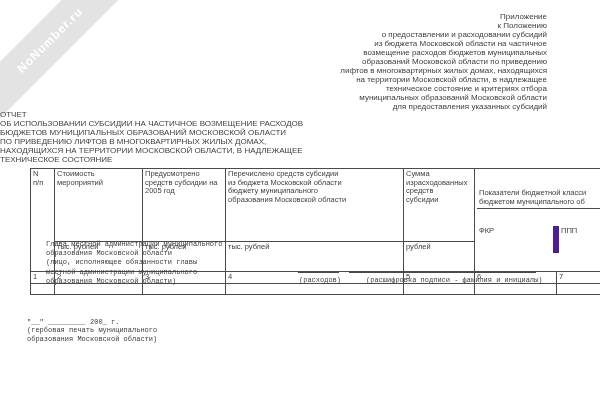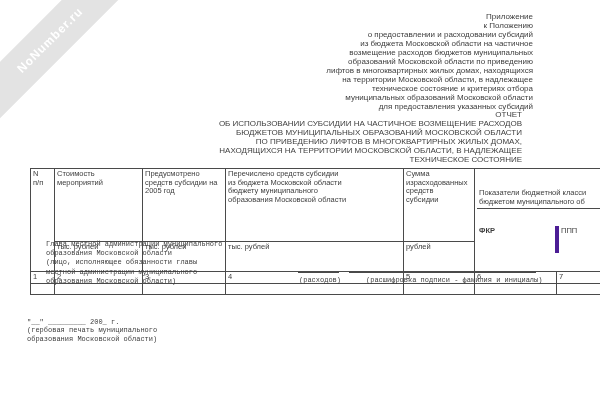--- a/index.html
+++ b/index.html
@@ -8,39 +8,39 @@
   .page{position:absolute;left:0;top:0;width:600px;height:420px;overflow:hidden;}
 
   
   .watermark{position:absolute;left:-60px;top:20px;width:220px;height:40px;
              background:#e3e3e3;transform:rotate(-45deg);
              display:flex;align-items:center;justify-content:center;z-index:0;}
   .watermark span{color:#ffffff;font-size:12px;font-weight:bold;letter-spacing:1px;}
 
   .pre{white-space:pre-line;}
 
-  .appendix{position:absolute;left:236px;top:12px;width:297px;text-align:right;
+  .appendix{position:absolute;left:250px;top:12px;width:297px;text-align:right;
             font-size:8px;line-height:9px;}
-  .doc-title{position:absolute;left:0;top:110px;width:522px;text-align:right;
+  .doc-title{position:absolute;left:0;top:110px;width:522px;text-align:left;
              font-size:8px;line-height:9px;}
 
   
   .table-clip{position:absolute;left:30px;top:168px;width:570px;overflow:hidden;}
   table.report{border-collapse:collapse;table-layout:fixed;width:626px;}
   table.report td{border:1px solid #4a4a4a;vertical-align:top;padding:1px 2px;
                   font-size:7.5px;line-height:8.5px;white-space:pre;overflow:hidden;}
   tr.row-titles td{height:34px;}
   tr.row-units td{height:12px;}
   tr.row-nums td{height:9px;}
   tr.row-empty td{height:8px;}
   td.group-cell{padding:0;}
   .group-title{height:19px;border-bottom:1px solid #4a4a4a;padding:1px 2px;
                white-space:pre;line-height:9px;}
   .group-sub{display:flex;height:27px;}
-  .sub-fkr{width:82px;box-sizing:border-box;border-right:4px solid #4c1d95;padding:1px 2px;font-weight:bold;}
+  .sub-fkr{width:82px;box-sizing:border-box;border-right:6px solid #4c1d95;padding:1px 2px;}
   .sub-ppp{flex:1;padding:1px 2px;}
 
   
   .mono{font-family:"Liberation Mono","DejaVu Sans Mono",monospace;}
   .signatory{position:absolute;left:27px;top:240px;font-size:7px;line-height:9.2px;margin-left:19px;}
   .sig-line{position:absolute;top:272px;border-top:1px solid #4a4a4a;height:0;}
   .sig-line-1{left:298px;width:41px;}
   .sig-line-2{left:349px;width:187px;}
   .sig-label-1{position:absolute;left:299px;top:276px;font-size:7px;}
   .sig-label-2{position:absolute;left:350px;top:276px;font-size:7px;margin-left:16px;}

